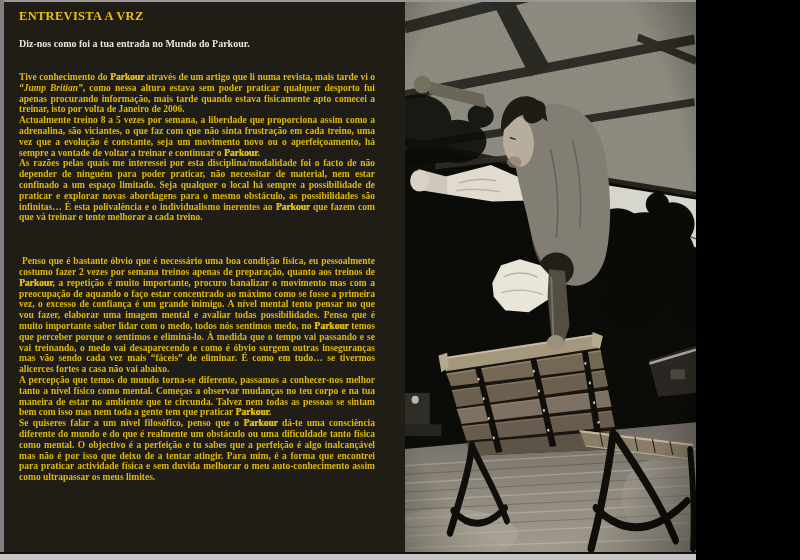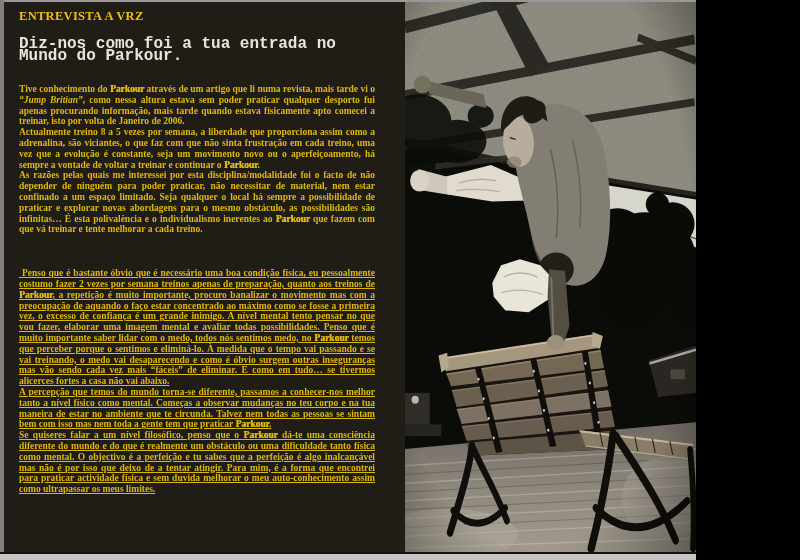--- a/index.html
+++ b/index.html
@@ -13,23 +13,23 @@
   .bottom-bar{position:absolute;left:0;right:0;bottom:0;height:6px;background:#c6c6c6;border-top:2px solid #1d0f08;}
   .text-panel{
     position:absolute;left:4px;top:2px;width:401px;bottom:8px;
     background:#1f1d16;box-sizing:border-box;
     padding:8px 14px 0 15px;
   }
   .title{
     color:#f0c011;font-weight:bold;font-size:12.5px;line-height:13px;
     letter-spacing:.3px;margin:0 0 15px 0;
   }
-  .question{color:#e8e5df;font-weight:bold;font-size:16px;line-height:12px;margin:0 0 22px 0;font-family:Liberation Mono, monospace;}
+  .question{color:#e8e5df;font-weight:bold;font-size:10px;line-height:12px;margin:0 0 22px 0;}
   .answer{color:#ddb80f;font-weight:bold;font-size:9.5px;line-height:10.8px;margin:0 16px 33px 0;}
-  .answer:last-child{margin-bottom:0;text-decoration:underline;}
+  .answer:last-child{margin-bottom:0;}
   .answer p,.question p{margin:0;}
   .answer p{text-align:justify;}
   .answer .b{text-shadow:.5px 0 0 currentColor;}
   .answer .i{font-style:italic;}
   .photo{position:absolute;left:405px;top:2px;right:0;bottom:8px;background:#0c0c0a;}
   .photo svg{display:block;width:100%;height:100%;}
 </style>
 </head>
 <body>
 

